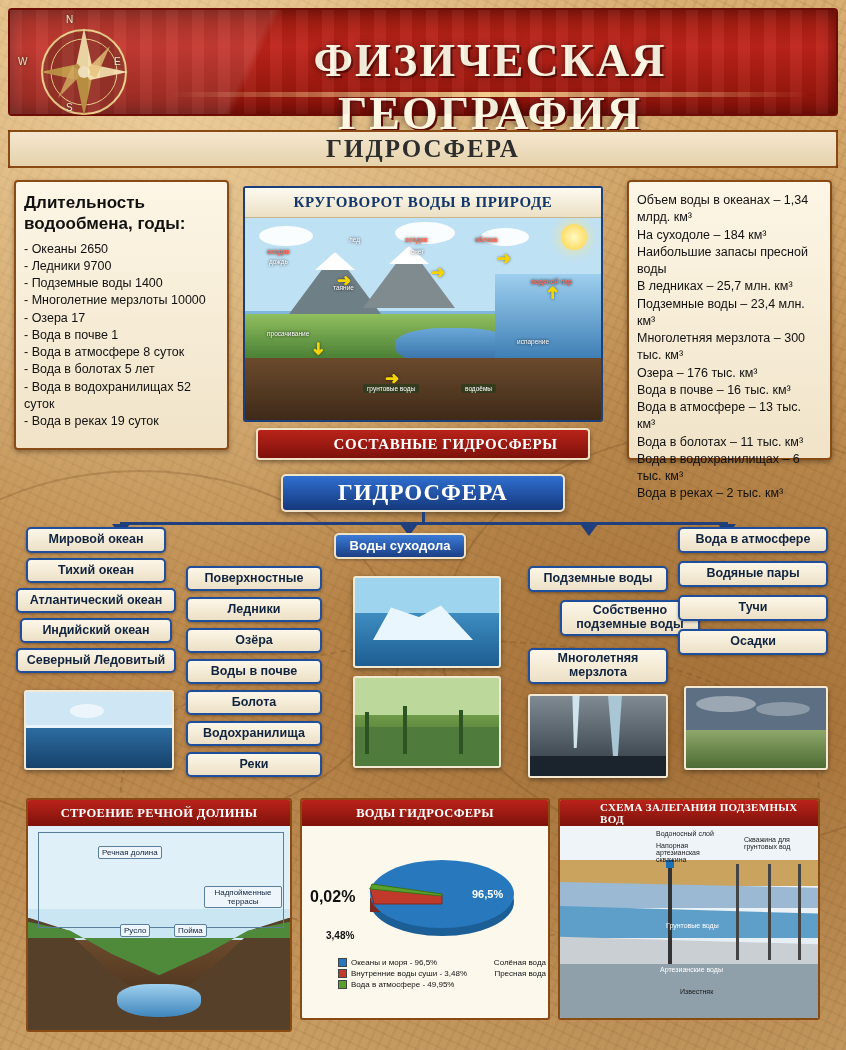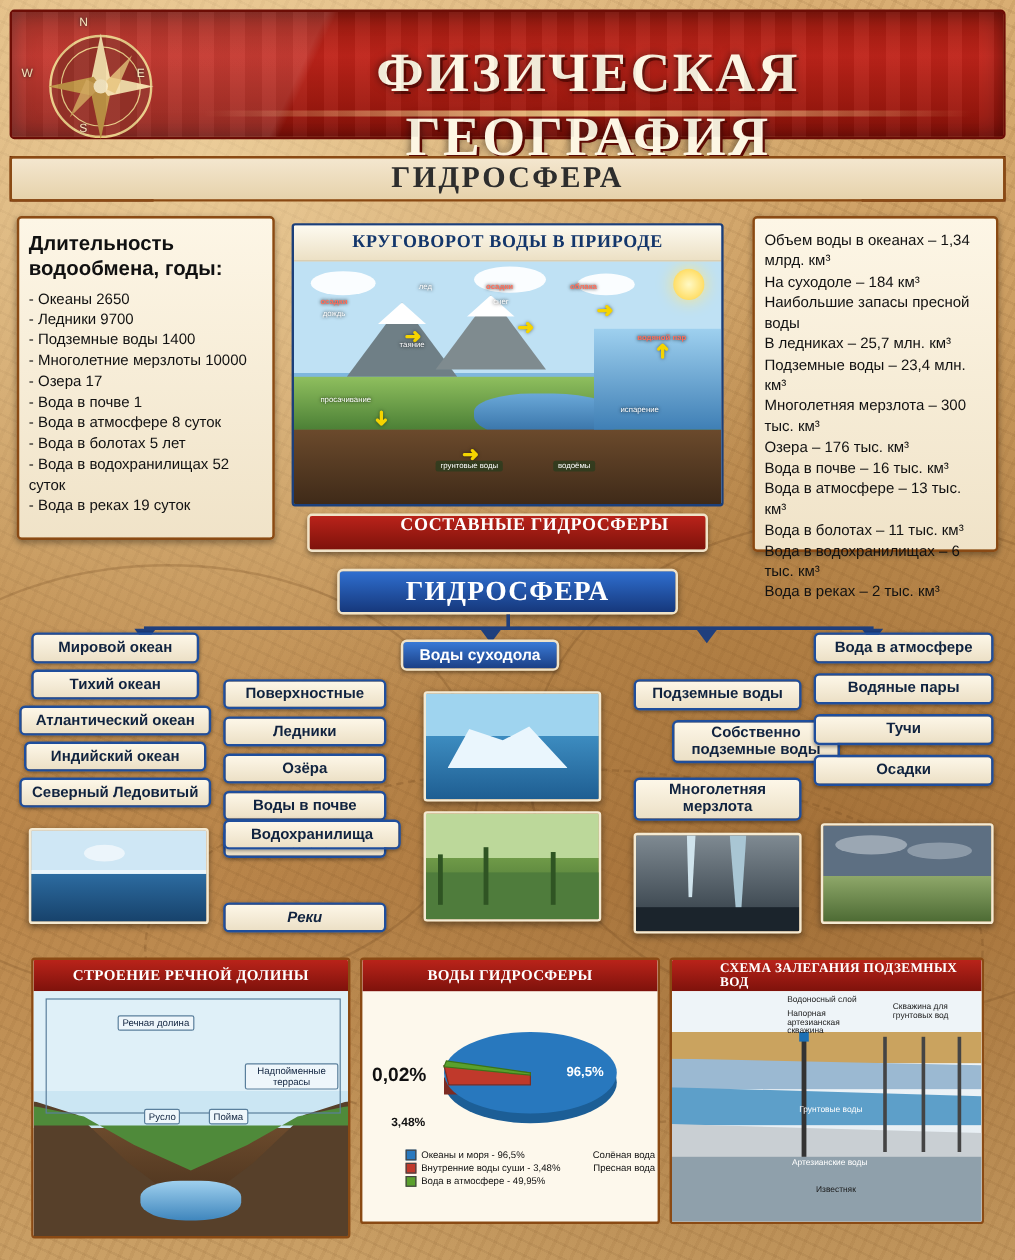--- a/index.html
+++ b/index.html
@@ -113,21 +113,21 @@
   .arrow-y{ position:absolute; color:#f5d400; font-size:17px; font-weight:bold;
             text-shadow:0 0 3px rgba(0,0,0,.5); }
   .lbl{ position:absolute; font-size:6.5px; color:#fff; text-shadow:0 0 3px #000; white-space:nowrap;}
   .lbl.red{ color:#ff6d5a; font-weight:bold;}
   .lblbox{ position:absolute; font-size:6.5px; color:#fff; background:rgba(40,60,30,.75);
            padding:1px 4px; border-radius:2px; white-space:nowrap;}
   
   .redbar{
     position:absolute; background: linear-gradient(#b9231a,#7e120b);
     border:2px solid #f0e3c8; border-radius:4px;
-    display:flex;justify-content:center;
+    display:flex;align-items:center;justify-content:center;
     color:#fff; font-weight:bold; letter-spacing:.5px;
     box-shadow:0 2px 4px rgba(0,0,0,.4);
     font-family:"Liberation Serif", serif;
     padding-left:45px;
   }
   #comp-bar{ left:256px; top:428px; width:334px; height:32px; font-size:15px;}
   
   .bluebar{
     position:absolute; left:281px; top:474px; width:284px; height:38px;
     background: linear-gradient(#2f6fd0,#16387c);
@@ -322,24 +322,24 @@
   </div>
   <div class="chip" style="left:186px;top:628px;width:136px;height:25px;">
     <span>Озёра</span>
   </div>
   <div class="chip" style="left:186px;top:659px;width:136px;height:25px;">
     <span>Воды в почве</span>
   </div>
   <div class="chip" style="left:186px;top:690px;width:136px;height:25px;">
     <span>Болота</span>
   </div>
-  <div class="chip" style="left:186px;top:683px;width:148px;height:25px;">
+  <div class="chip" style="left:186px;top:721px;width:136px;height:25px;">
     <span>Водохранилища</span>
   </div>
-  <div class="chip" style="left:186px;top:752px;width:136px;height:25px;font-style:italic;">
+  <div class="chip" style="left:186px;top:752px;width:136px;height:25px;">
     <span>Реки</span>
   </div>
   <div class="photo" style="left:353px;top:576px;width:148px;height:92px;background:linear-gradient(#9fd4ef 0 40%,#3d8cc0 40%,#1e5e92);">
     <div style="position:absolute;left:18px;top:26px;width:100px;height:36px;background:#eaf6fd;clip-path:polygon(0 100%,18% 10%,46% 36%,68% 4%,100% 100%);"></div>
   </div>
   <div class="photo" style="left:353px;top:676px;width:148px;height:92px;background:linear-gradient(#bcd89a 0 42%,#6f9a48 42%,#39622b);">
     <div style="position:absolute;left:0;top:56%;width:100%;height:44%;background:#4f7c3c;"></div>
     <div style="position:absolute;left:10px;top:34px;width:4px;height:42px;background:#2f5423;"></div>
     <div style="position:absolute;left:48px;top:28px;width:4px;height:48px;background:#2f5423;"></div>
     <div style="position:absolute;left:104px;top:32px;width:4px;height:44px;background:#2f5423;"></div>

